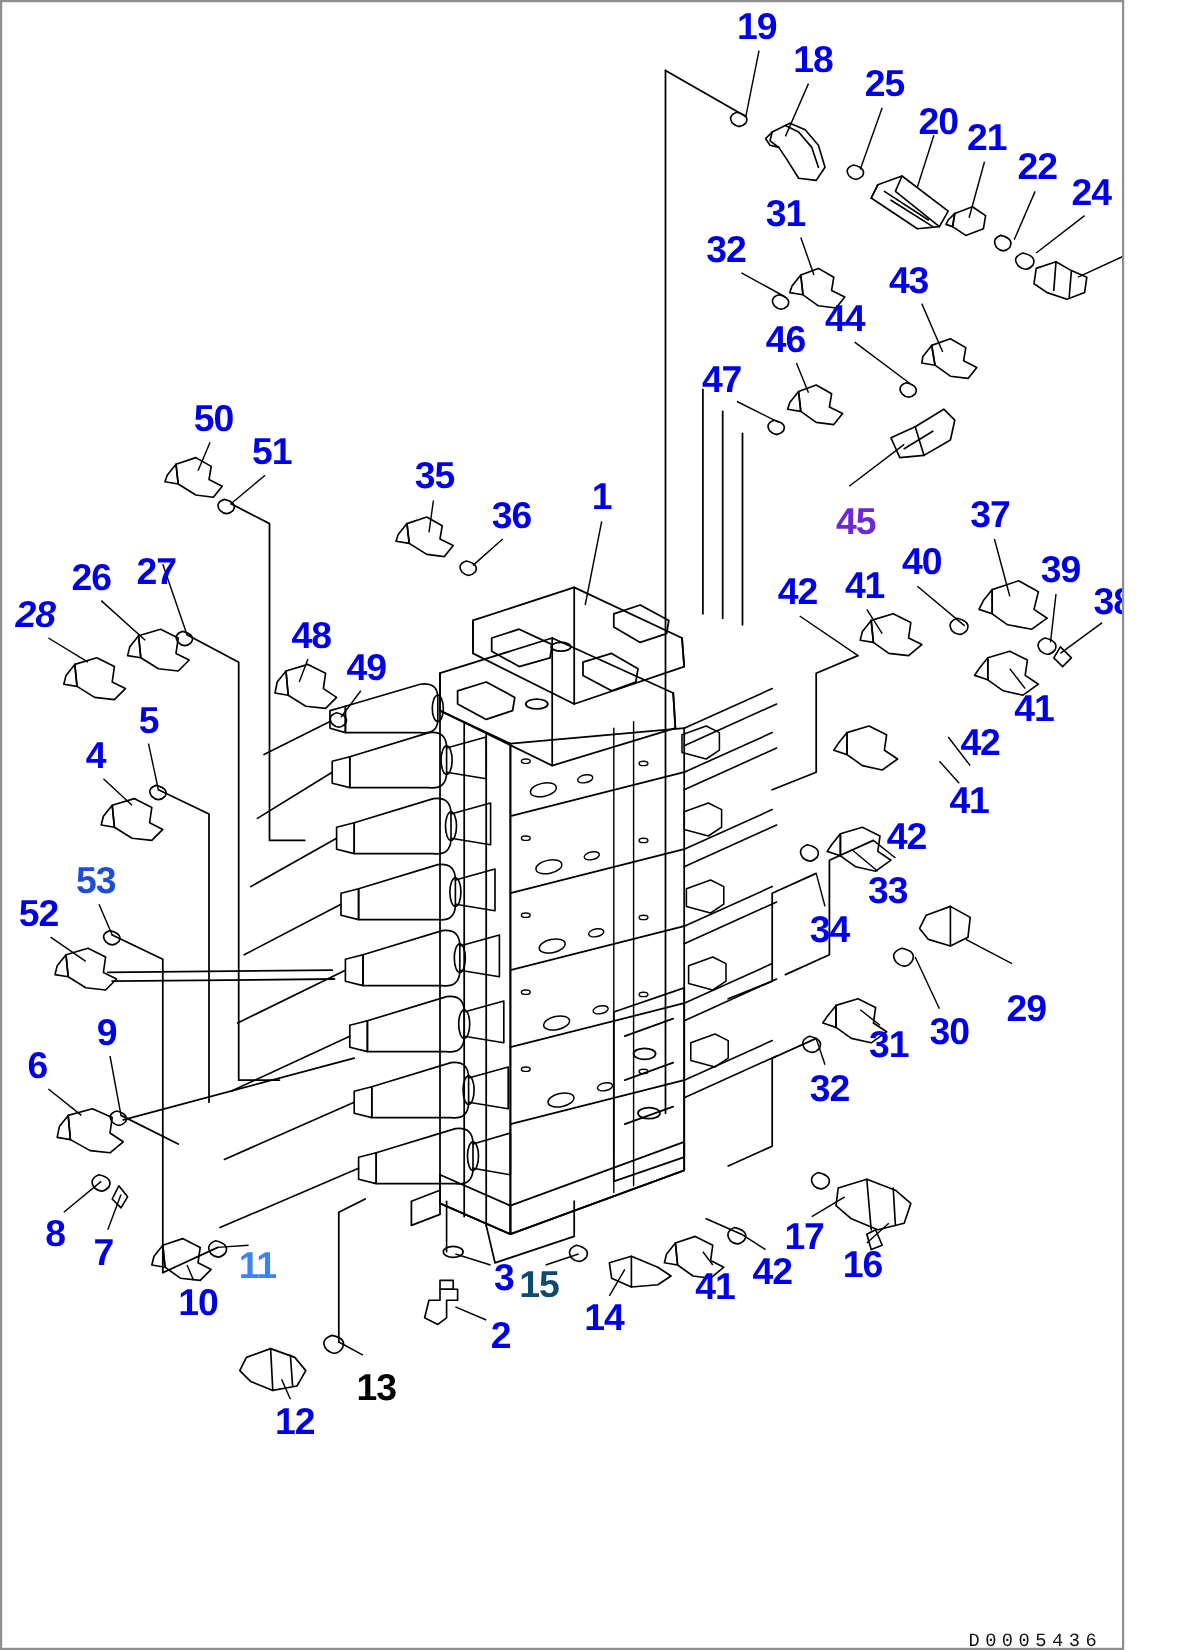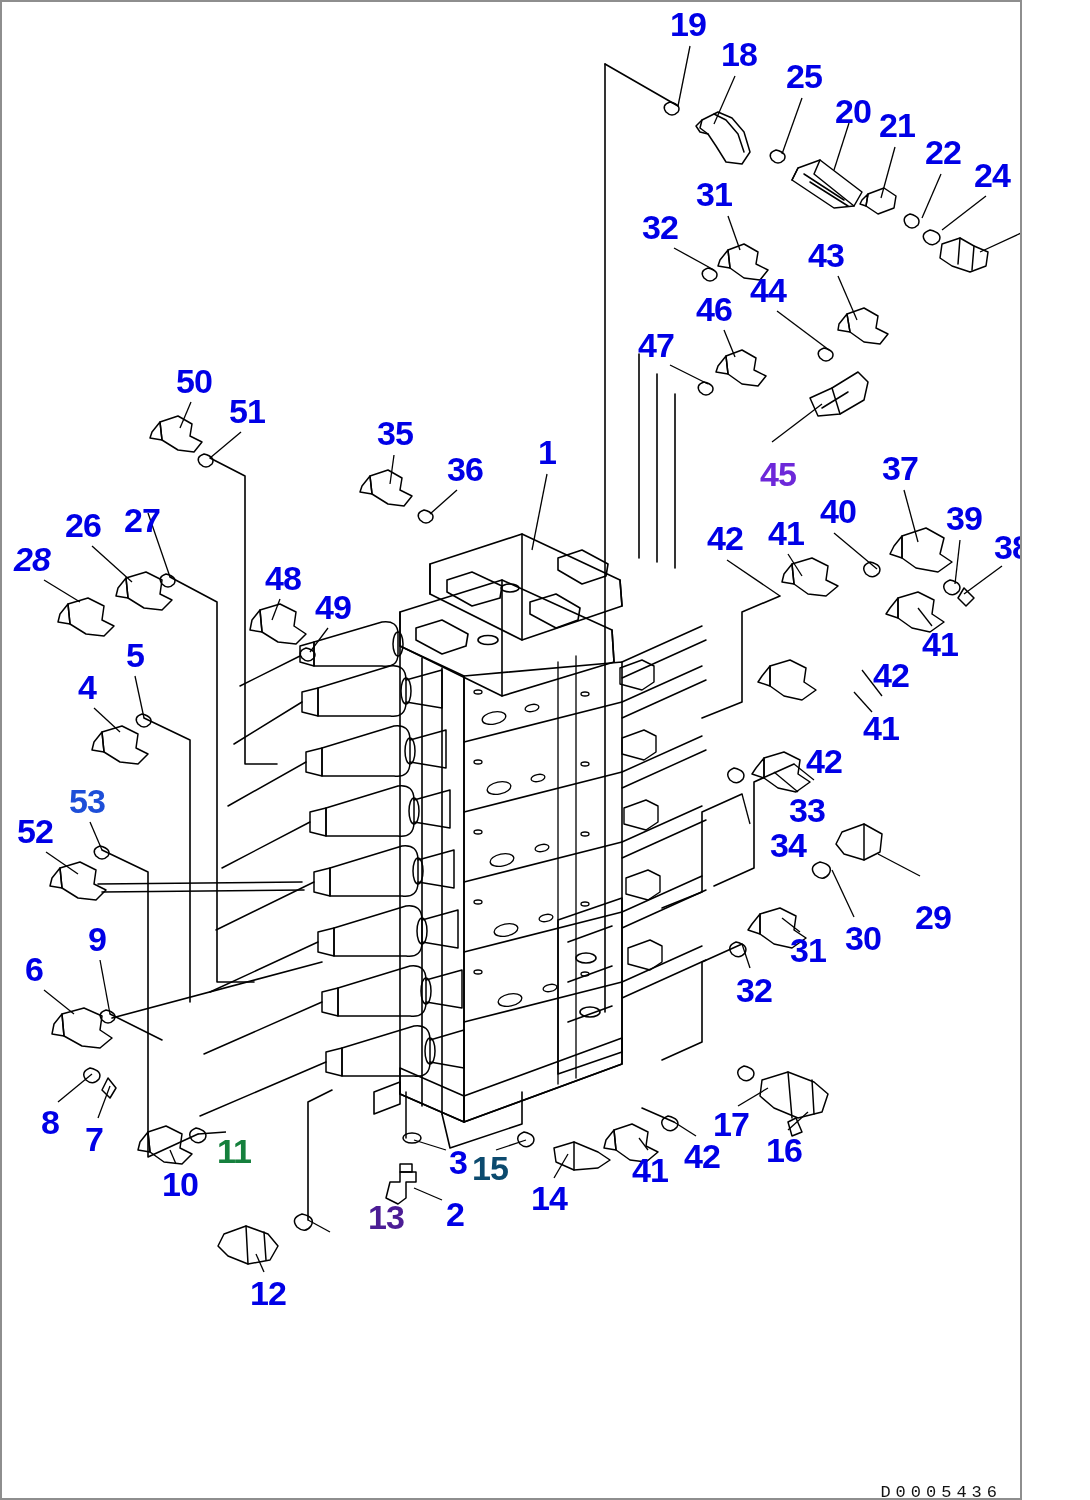--- a/index.html
+++ b/index.html
@@ -411,32 +411,32 @@
       <div class="callout" style="left: 81px; top: 523px; color: rgb(0, 0, 230);">26</div>
       <div class="callout" style="left: 140px; top: 490px; color: rgb(0, 0, 230); margin-top: 28px;">27</div>
       <div class="callout" style="left: 30px; top: 557px; color: rgb(0, 0, 230); font-style: italic;">28</div>
       <div class="callout" style="left: 281px; top: 576px; color: rgb(0, 0, 230);">48</div>
       <div class="callout" style="left: 331px; top: 605px; color: rgb(0, 0, 230);">49</div>
       <div class="callout" style="left: 133px; top: 653px; color: rgb(0, 0, 230);">5</div>
       <div class="callout" style="left: 85px; top: 685px; color: rgb(0, 0, 230);">4</div>
       <div class="callout" style="left: 85px; top: 799px; color: #1d4ed8;">53</div>
       <div class="callout" style="left: 33px; top: 829px; color: rgb(0, 0, 230);">52</div>
       <div class="callout" style="left: 805px; top: 808px; color: rgb(0, 0, 230);">33</div>
-      <div class="callout" style="left: 752px; top: 843px; color: rgb(0, 0, 230); margin-left: 34px;">34</div>
+      <div class="callout" style="left: 752px; top: 843px; color: rgb(0, 0, 230);">34</div>
       <div class="callout" style="left: 931px; top: 892px; color: rgb(0, 0, 230); margin-top: 23px;">29</div>
       <div class="callout" style="left: 861px; top: 936px; color: rgb(0, 0, 230);">30</div>
       <div class="callout" style="left: 806px; top: 948px; color: rgb(0, 0, 230);">31</div>
       <div class="callout" style="left: 752px; top: 988px; color: rgb(0, 0, 230);">32</div>
       <div class="callout" style="left: 95px; top: 937px; color: rgb(0, 0, 230);">9</div>
       <div class="callout" style="left: 32px; top: 967px; color: rgb(0, 0, 230);">6</div>
       <div class="callout" style="left: 48px; top: 1120px; color: rgb(0, 0, 230);">8</div>
       <div class="callout" style="left: 92px; top: 1137px; color: rgb(0, 0, 230);">7</div>
-      <div class="callout" style="left: 232px; top: 1149px; color: #15803d;">11</div>
+      <div class="callout" style="left: 232px; top: 1149px; color: #3b82f6;">11</div>
       <div class="callout" style="left: 178px; top: 1182px; color: rgb(0, 0, 230);">10</div>
-      <div class="callout" style="left: 340px; top: 1215px; color: #4c1d95; margin-left: 44px;">13</div>
+      <div class="callout" style="left: 340px; top: 1260px; color: #000000;">13</div>
       <div class="callout" style="left: 266px; top: 1291px; color: rgb(0, 0, 230);">12</div>
       <div class="callout" style="left: 456px; top: 1160px; color: rgb(0, 0, 230);">3</div>
       <div class="callout" style="left: 453px; top: 1212px; color: rgb(0, 0, 230);">2</div>
       <div class="callout" style="left: 488px; top: 1166px; color: #0c4a6e;">15</div>
       <div class="callout" style="left: 547px; top: 1196px; color: rgb(0, 0, 230);">14</div>
       <div class="callout" style="left: 648px; top: 1168px; color: rgb(0, 0, 230);">41</div>
       <div class="callout" style="left: 700px; top: 1154px; color: rgb(0, 0, 230);">42</div>
       <div class="callout" style="left: 729px; top: 1122px; color: rgb(0, 0, 230);">17</div>
       <div class="callout" style="left: 782px; top: 1148px; color: rgb(0, 0, 230);">16</div>
     </div>

